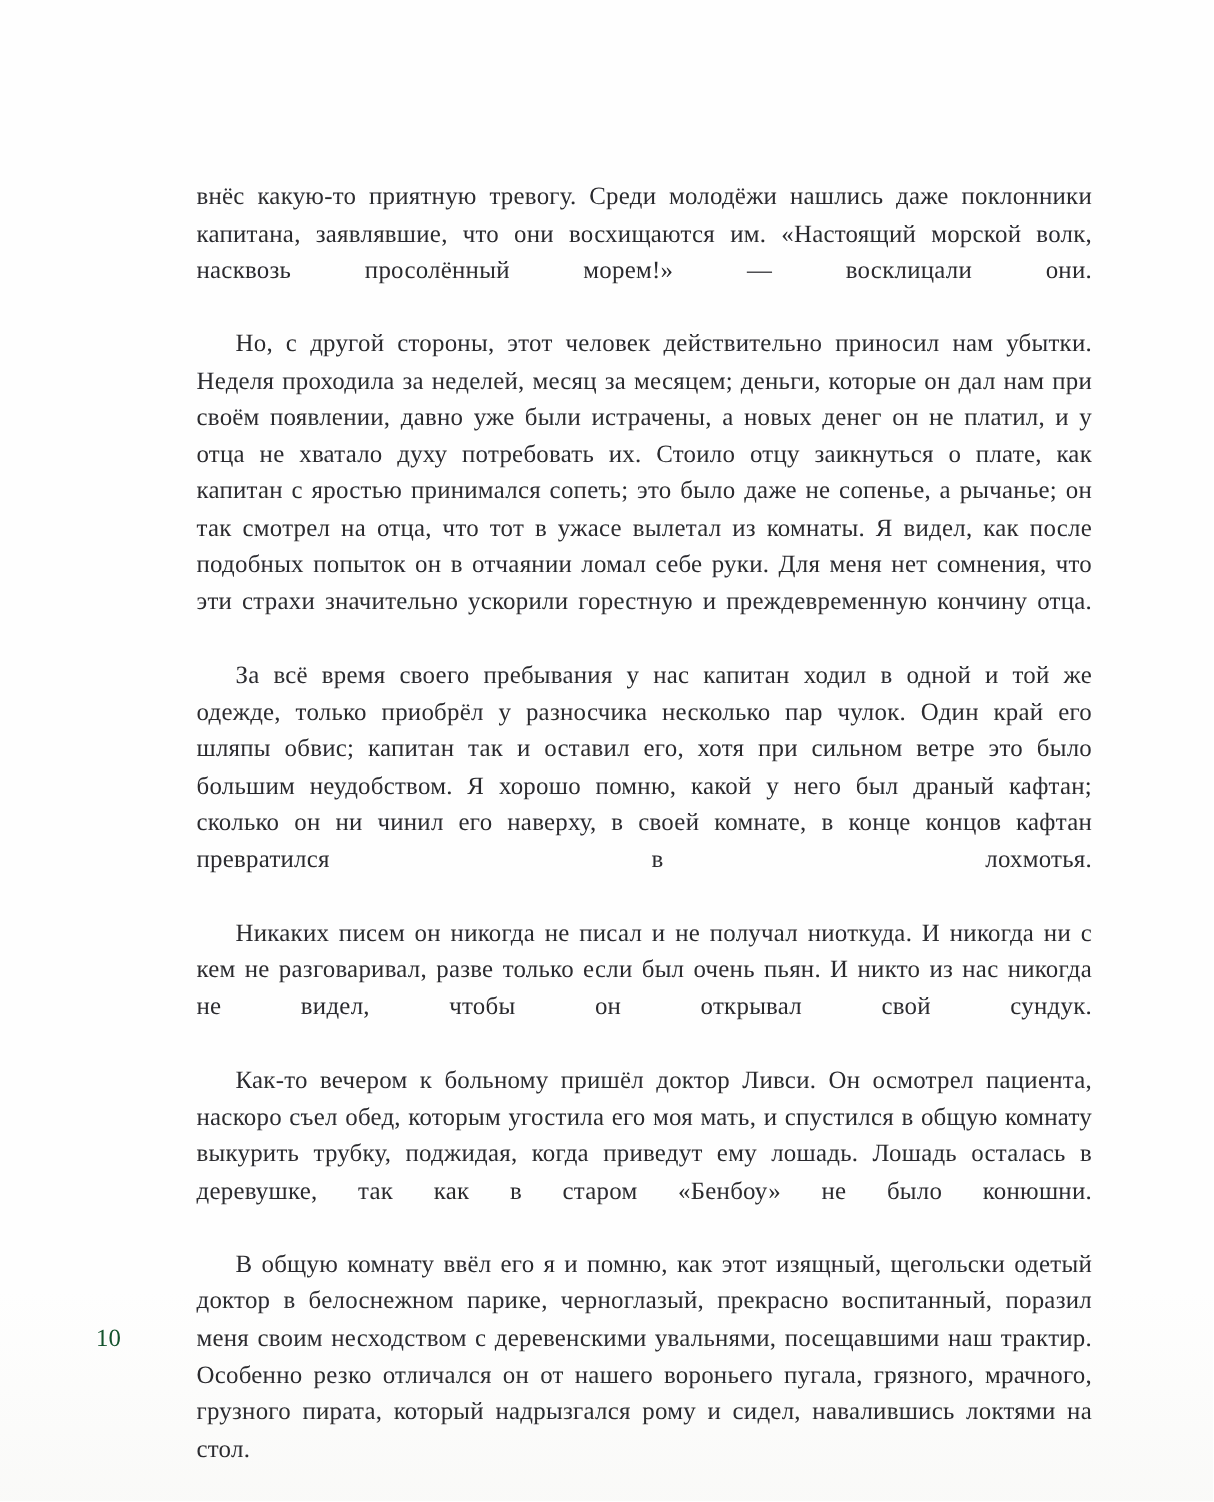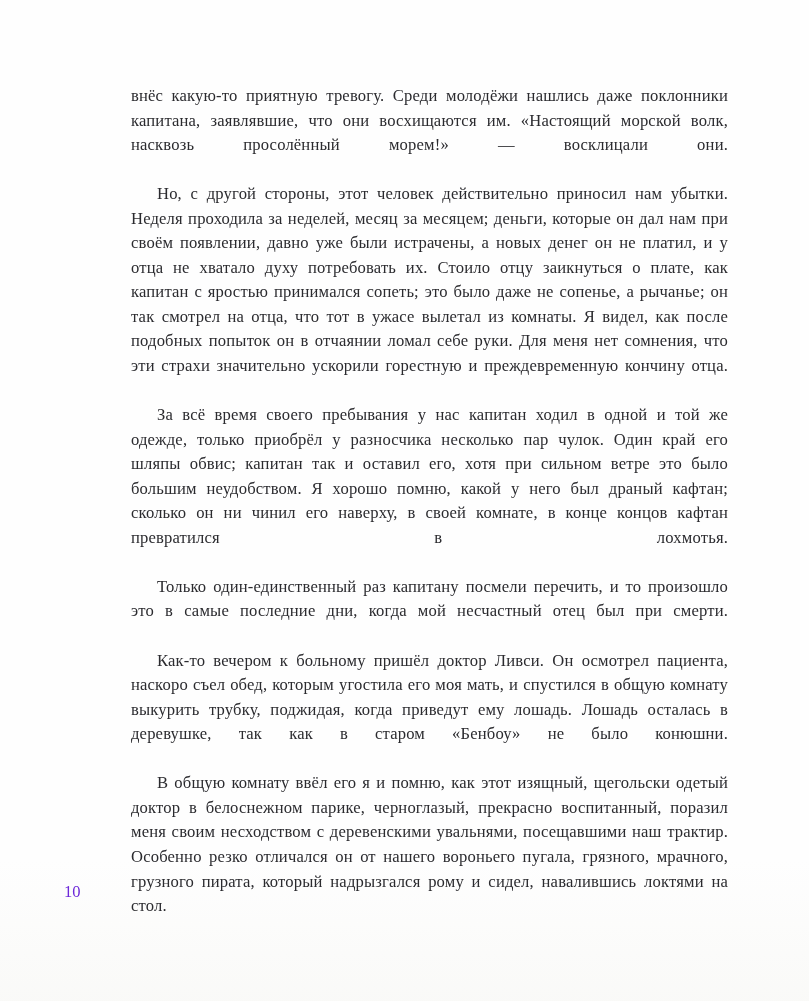--- a/index.html
+++ b/index.html
@@ -41,49 +41,50 @@
     text-align: justify;
     font-size: 16.6px;
     line-height: 24.55px;
     color: #2b2b2f;
     letter-spacing: 0.01em;
     -webkit-font-smoothing: antialiased;
     word-spacing: 0.02em;
   }
   p.para.no-indent {
     text-indent: 0;
+    margin-top: 35px;
   }
   
   p.para:after {
     content: "";
     display: inline-block;
     width: 100%;
   }
   .folio {
     position: absolute;
     left: 64px;
     top: 882px;
     font-size: 16.5px;
     line-height: 20px;
-    color: #6d28d9;
+    color: #14532d;
     font-family: "Liberation Serif", "DejaVu Serif", serif;
   }
 </style>
 </head>
 <body>
 
 <div class="page">
 
   <div class="scan-grain"></div>
 
   <div class="text-block">
     <p class="para no-indent">внёс какую-то приятную тревогу. Среди молодёжи нашлись даже поклонники капитана, заявлявшие, что они восхищаются им. «Настоящий морской волк, насквозь просолённый морем!» — восклицали они.</p>
     <p class="para">Но, с другой стороны, этот человек действительно приносил нам убытки. Неделя проходила за неделей, месяц за месяцем; деньги, которые он дал нам при своём появлении, давно уже были истрачены, а новых денег он не платил, и у отца не хватало духу потребовать их. Стоило отцу заикнуться о плате, как капитан с яростью принимался сопеть; это было даже не сопенье, а рычанье; он так смотрел на отца, что тот в ужасе вылетал из комнаты. Я видел, как после подобных попыток он в отчаянии ломал себе руки. Для меня нет сомнения, что эти страхи значительно ускорили горестную и преждевременную кончину отца.</p>
     <p class="para">За всё время своего пребывания у нас капитан ходил в одной и той же одежде, только приобрёл у разносчика несколько пар чулок. Один край его шляпы обвис; капитан так и оставил его, хотя при сильном ветре это было большим неудобством. Я хорошо помню, какой у него был драный кафтан; сколько он ни чинил его наверху, в своей комнате, в конце концов кафтан превратился в лохмотья.</p>
-    <p class="para">Только один-единственный раз капитану посмели перечить, и то произошло это в самые последние дни, когда мой несчастный отец был при смерти.</p>
+    <p class="para">Никаких писем он никогда не писал и не получал ниоткуда. И никогда ни с кем не разговаривал, разве только если был очень пьян. И никто из нас никогда не видел, чтобы он открывал свой сундук.</p>
     <p class="para">Как-то вечером к больному пришёл доктор Ливси. Он осмотрел пациента, наскоро съел обед, которым угостила его моя мать, и спустился в общую комнату выкурить трубку, поджидая, когда приведут ему лошадь. Лошадь осталась в деревушке, так как в старом «Бенбоу» не было конюшни.</p>
     <p class="para">В общую комнату ввёл его я и помню, как этот изящный, щегольски одетый доктор в белоснежном парике, черноглазый, прекрасно воспитанный, поразил меня своим несходством с деревенскими увальнями, посещавшими наш трактир. Особенно резко отличался он от нашего вороньего пугала, грязного, мрачного, грузного пирата, который надрызгался рому и сидел, навалившись локтями на стол.</p>
 
   </div>
 
   <div class="folio">10</div>
 
 </div>
 
 </body></html>

